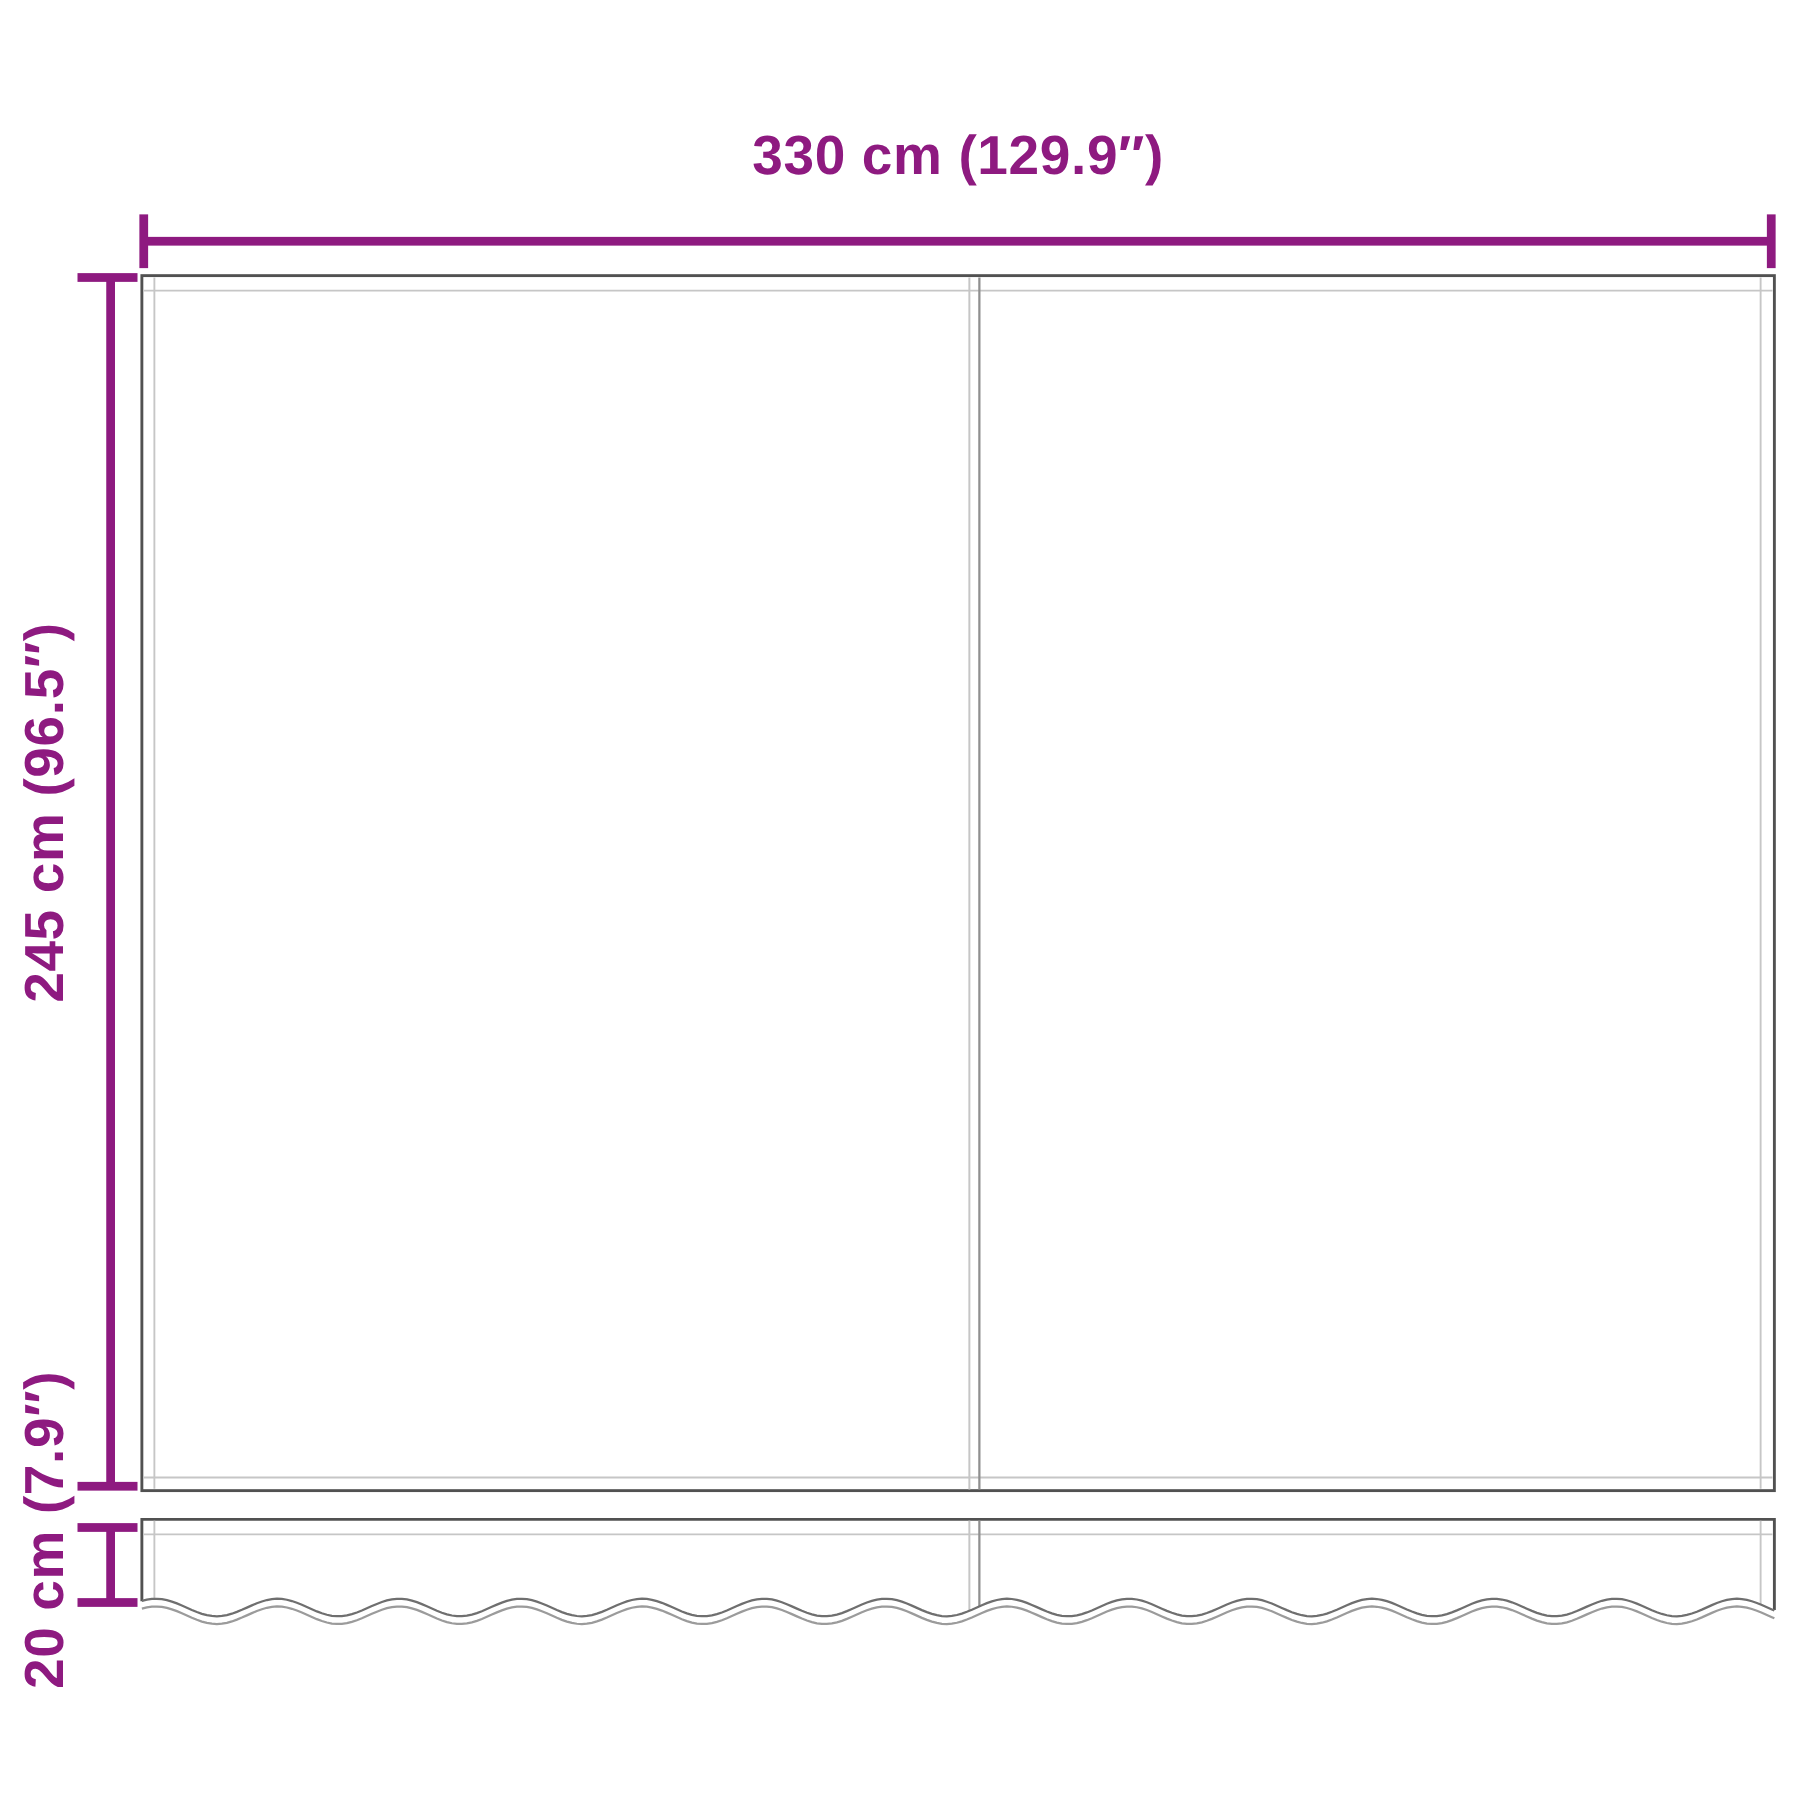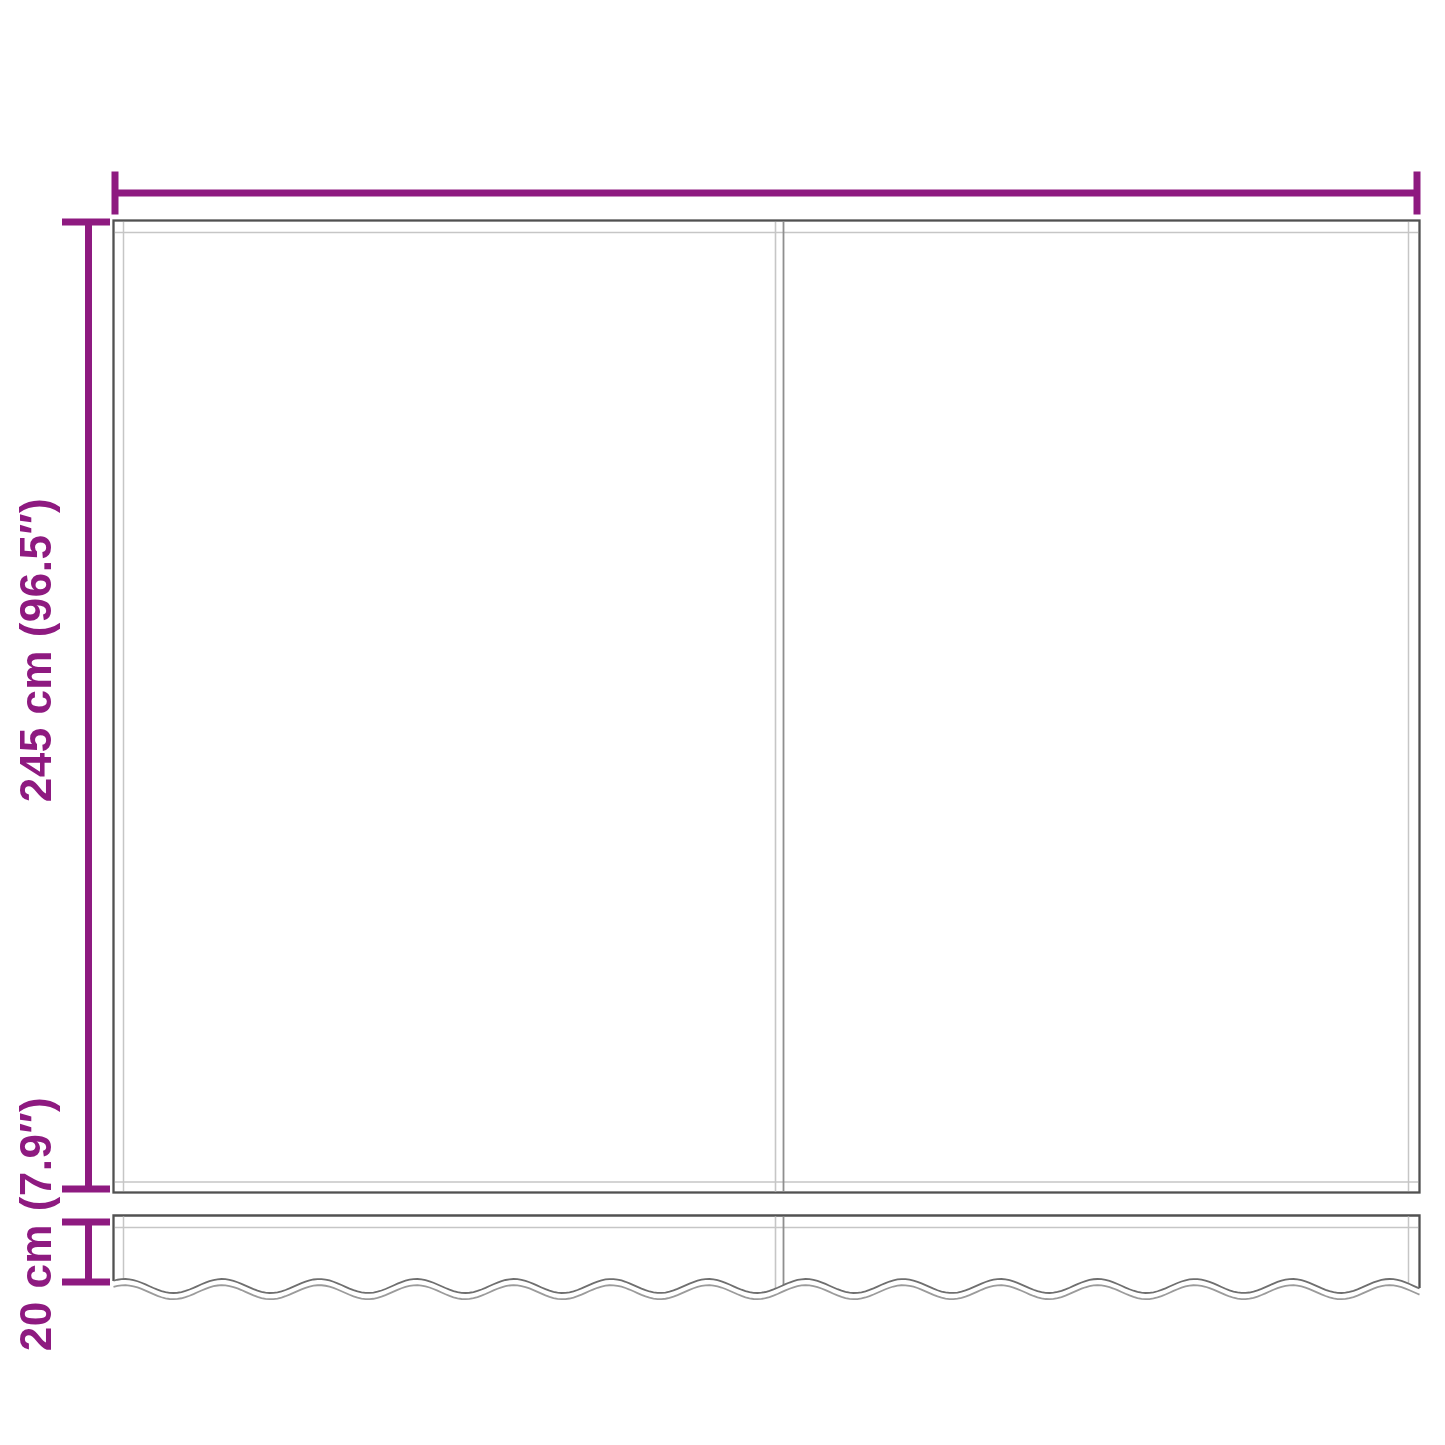--- a/index.html
+++ b/index.html
@@ -46,20 +46,21 @@
   .stroke-div-dark{stroke:var(--div-dark);stroke-width:1.8;fill:none;}
   .stroke-wave-outer{stroke:var(--wave-outer);stroke-width:1.8;fill:none;}
   .stroke-wave-inner{stroke:var(--wave-inner);stroke-width:1.8;fill:none;}
   .fill-accent{fill:var(--accent);}
 </style>
 </head>
 <body>
 
 <div class="stage">
 
+  <div class="dim-label top">330 cm (129.9″)</div>
 
   <div class="dim-label vertical" id="height-label">245 cm (96.5″)</div>
 
   <div class="dim-label vertical" id="valance-label">20 cm (7.9″)</div>
 
   <svg class="drawing" viewBox="0 0 1445 1445">
 
     <g>
       <rect class="fill-accent" x="113" y="189.5" width="1307" height="7"></rect>
       <rect class="fill-accent" x="111.5" y="171.5" width="7" height="43"></rect>

